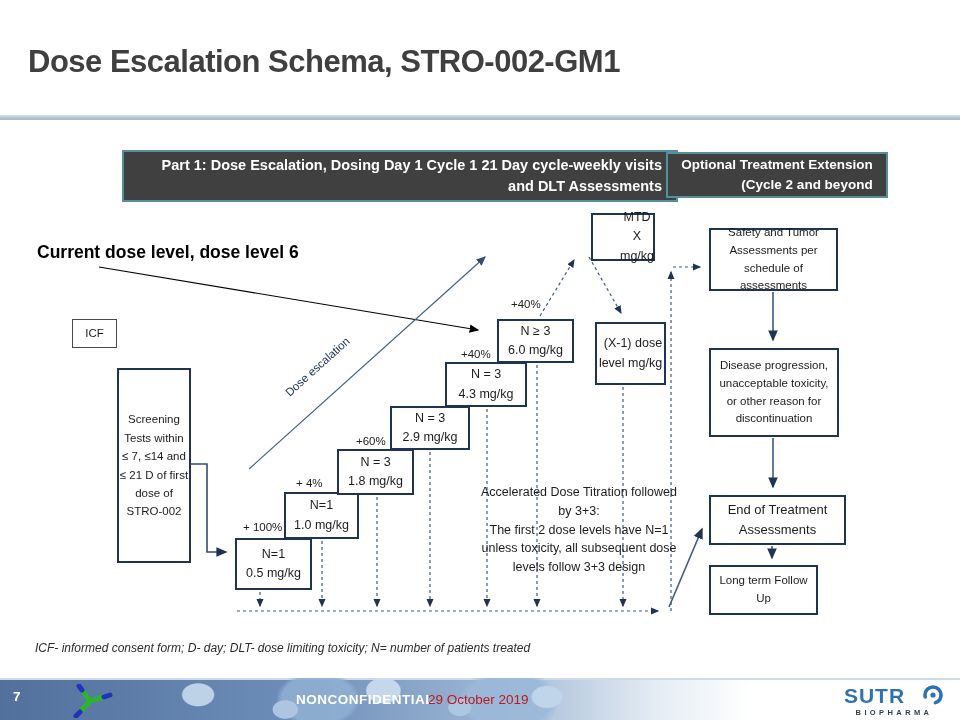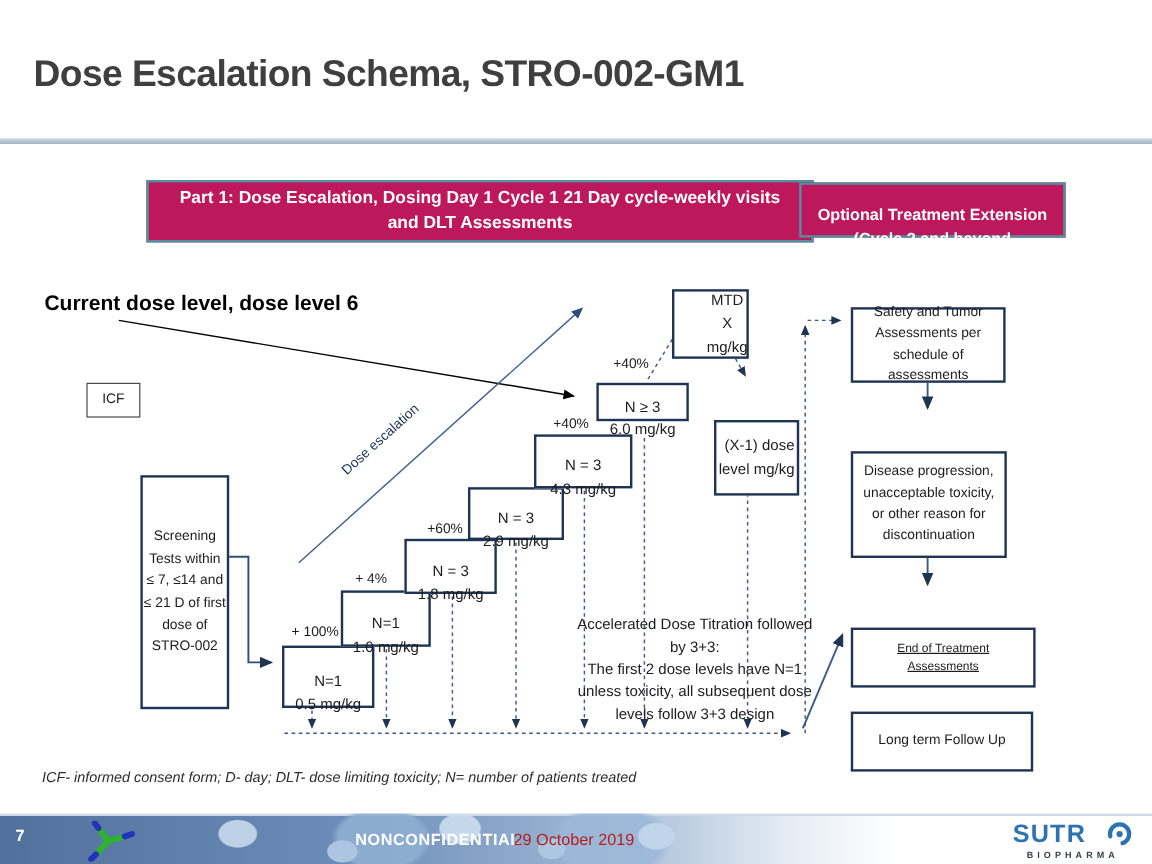--- a/index.html
+++ b/index.html
@@ -1,60 +1,60 @@
 <!DOCTYPE html>
 <html><head>
 <meta charset="utf-8">
 <style>
   html,body{margin:0;padding:0;}
   body{width:960px;height:720px;position:relative;background:#fff;
        font-family:"Liberation Sans","DejaVu Sans",sans-serif;overflow:hidden;}
   .abs{position:absolute;}
-  .pre{white-space:pre-line;margin-top:28px;}
+  .pre{white-space:pre-line;}
 
   
   #title{left:28px;top:44px;font-size:31px;font-weight:bold;color:#3f3f3f;letter-spacing:-0.5px;}
   #title-rule{left:0;top:115px;width:960px;height:5px;
               background:linear-gradient(#dde5ee 0%,#b4c2d2 55%,#a8b8ca 100%);}
 
   
-  .phase{background:#be185d;border:2px solid #53909e;color:#ffffff;font-weight:bold;
-         display:flex;align-items:center;justify-content:center;text-align:center;line-height:1.45;}
+  .phase{background:#404040;border:2px solid #53909e;color:#ffffff;font-weight:bold;
+         display:flex;align-items:center;justify-content:center;text-align:right;line-height:1.45;}
   #phase1{left:122px;top:150px;width:524px;height:48px;font-size:14.5px;padding:0 14px;}
   #phase2{left:666px;top:152px;width:218px;height:42px;font-size:13.5px;}
 
   
   #annotation{left:37px;top:242px;font-size:17.5px;font-weight:bold;color:#000;}
 
   
   .box{background:#fff;border:2.5px solid #1f3352;color:#1c1c1c;
        display:flex;align-items:center;justify-content:center;text-align:center;
        font-size:12.5px;line-height:1.55;box-sizing:border-box;}
   .thin{border:1.5px solid #4a4a4a;}
   #icf{left:72px;top:319px;width:45px;height:29px;font-size:11.5px;}
   #screening{left:117px;top:368px;width:74px;height:195px;font-size:11.5px;line-height:1.6;}
 
   #step0{left:235px;top:538px;width:77px;height:52px;}
   #step1{left:284px;top:492px;width:75px;height:47px;}
   #step2{left:337px;top:449px;width:77px;height:46px;}
   #step3{left:390px;top:406px;width:80px;height:44px;}
   #step4{left:445px;top:362px;width:82px;height:45px;}
-  #step5{left:497px;top:319px;width:77px;height:32px;}
+  #step5{left:497px;top:319px;width:77px;height:44px;}
   .pct{font-size:11.5px;color:#1c1c1c;}
   #pct0{left:243px;top:521px;} #pct1{left:296px;top:477px;}
   #pct2{left:356px;top:435px;} #pct3{left:406px;top:416px;}
   #pct4{left:461px;top:348px;} #pct5{left:511px;top:298px;}
 
-  #mtd{left:560px;top:213px;width:64px;height:58px;padding-left:28px;}
+  #mtd{left:591px;top:213px;width:64px;height:48px;padding-left:28px;}
   #xminus1{left:595px;top:322px;width:71px;height:63px;text-align:right;}
 
   #rc0{left:709px;top:228px;width:129px;height:63px;font-size:11.5px;}
   #rc1{left:709px;top:348px;width:130px;height:89px;font-size:11.5px;}
-  #rc2{left:709px;top:495px;width:154px;height:50px;font-size:10px;text-decoration:underline;}
-  #rc3{left:709px;top:565px;width:152px;height:50px;font-size:11.5px;}
+  #rc2{left:709px;top:495px;width:137px;height:50px;font-size:13px;}
+  #rc3{left:709px;top:565px;width:109px;height:50px;font-size:11.5px;}
 
   #titration{left:448px;top:483px;width:262px;text-align:center;font-size:12.5px;
              color:#1c1c1c;line-height:1.5;}
   #dose-esc-label{left:287px;top:388px;font-size:11.5px;color:#1d3354;
                   transform:rotate(-42deg);transform-origin:left center;}
 
   #footnote{left:35px;top:641px;font-size:12px;font-style:italic;color:#2b2b2b;}
 
   
   #footer{left:0;top:678px;width:960px;height:42px;

